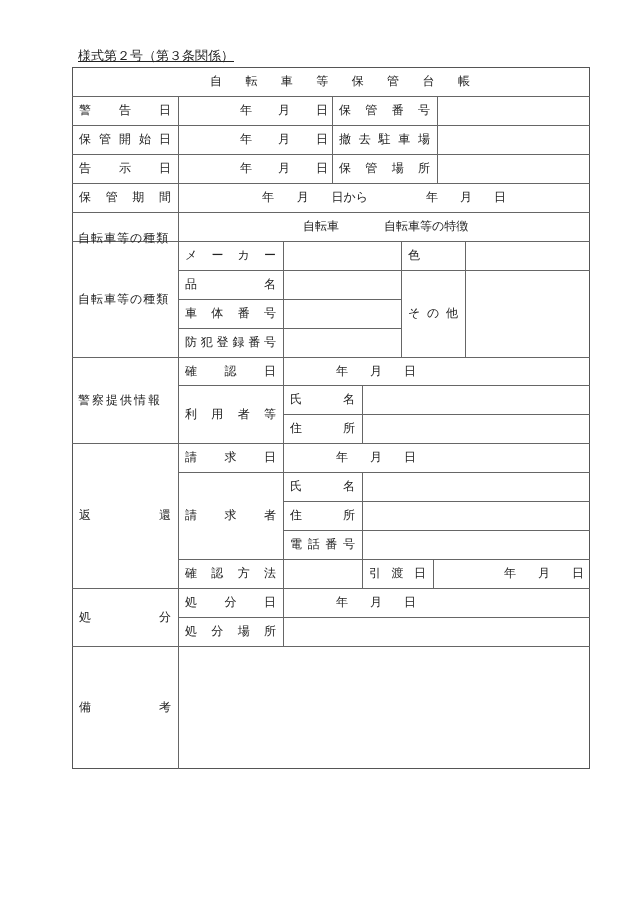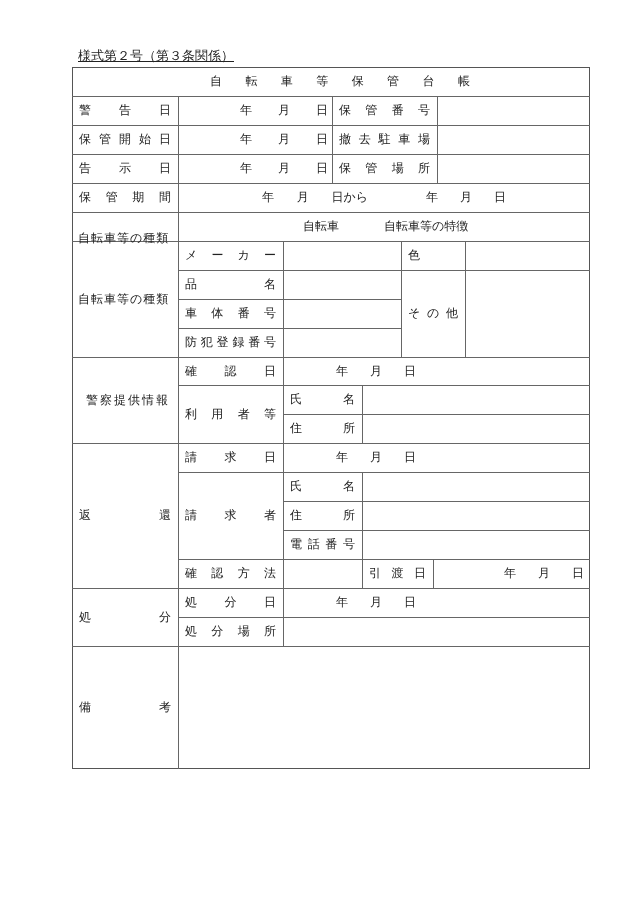--- a/index.html
+++ b/index.html
@@ -179,21 +179,21 @@
 </div>
 <div class="field" style="left:283px;top:328px;width:118px;height:29px;"></div>
 
 <div class="cell spread" style="left:401px;top:270px;width:64px;height:87px;">
   <span>そ</span>
     <span>の</span>
     <span>他</span>
 </div>
 <div class="field" style="left:465px;top:270px;width:125px;height:87px;"></div>
 
-<div class="cell" style="left:78px;top:357px;width:100px;height:86px;letter-spacing:2px;margin-left:8px;">警察提供情報</div>
+<div class="cell" style="left:78px;top:357px;width:100px;height:86px;letter-spacing:2px;">警察提供情報</div>
 <div class="cell spread" style="left:178px;top:357px;width:105px;height:28px;">
   <span>確</span>
     <span>認</span>
     <span>日</span>
 </div>
 <div class="cell" style="left:336px;top:357px;width:80px;height:28px;justify-content:space-between;">
   <span>年</span>
     <span>月</span>
     <span>日</span>
 </div>

